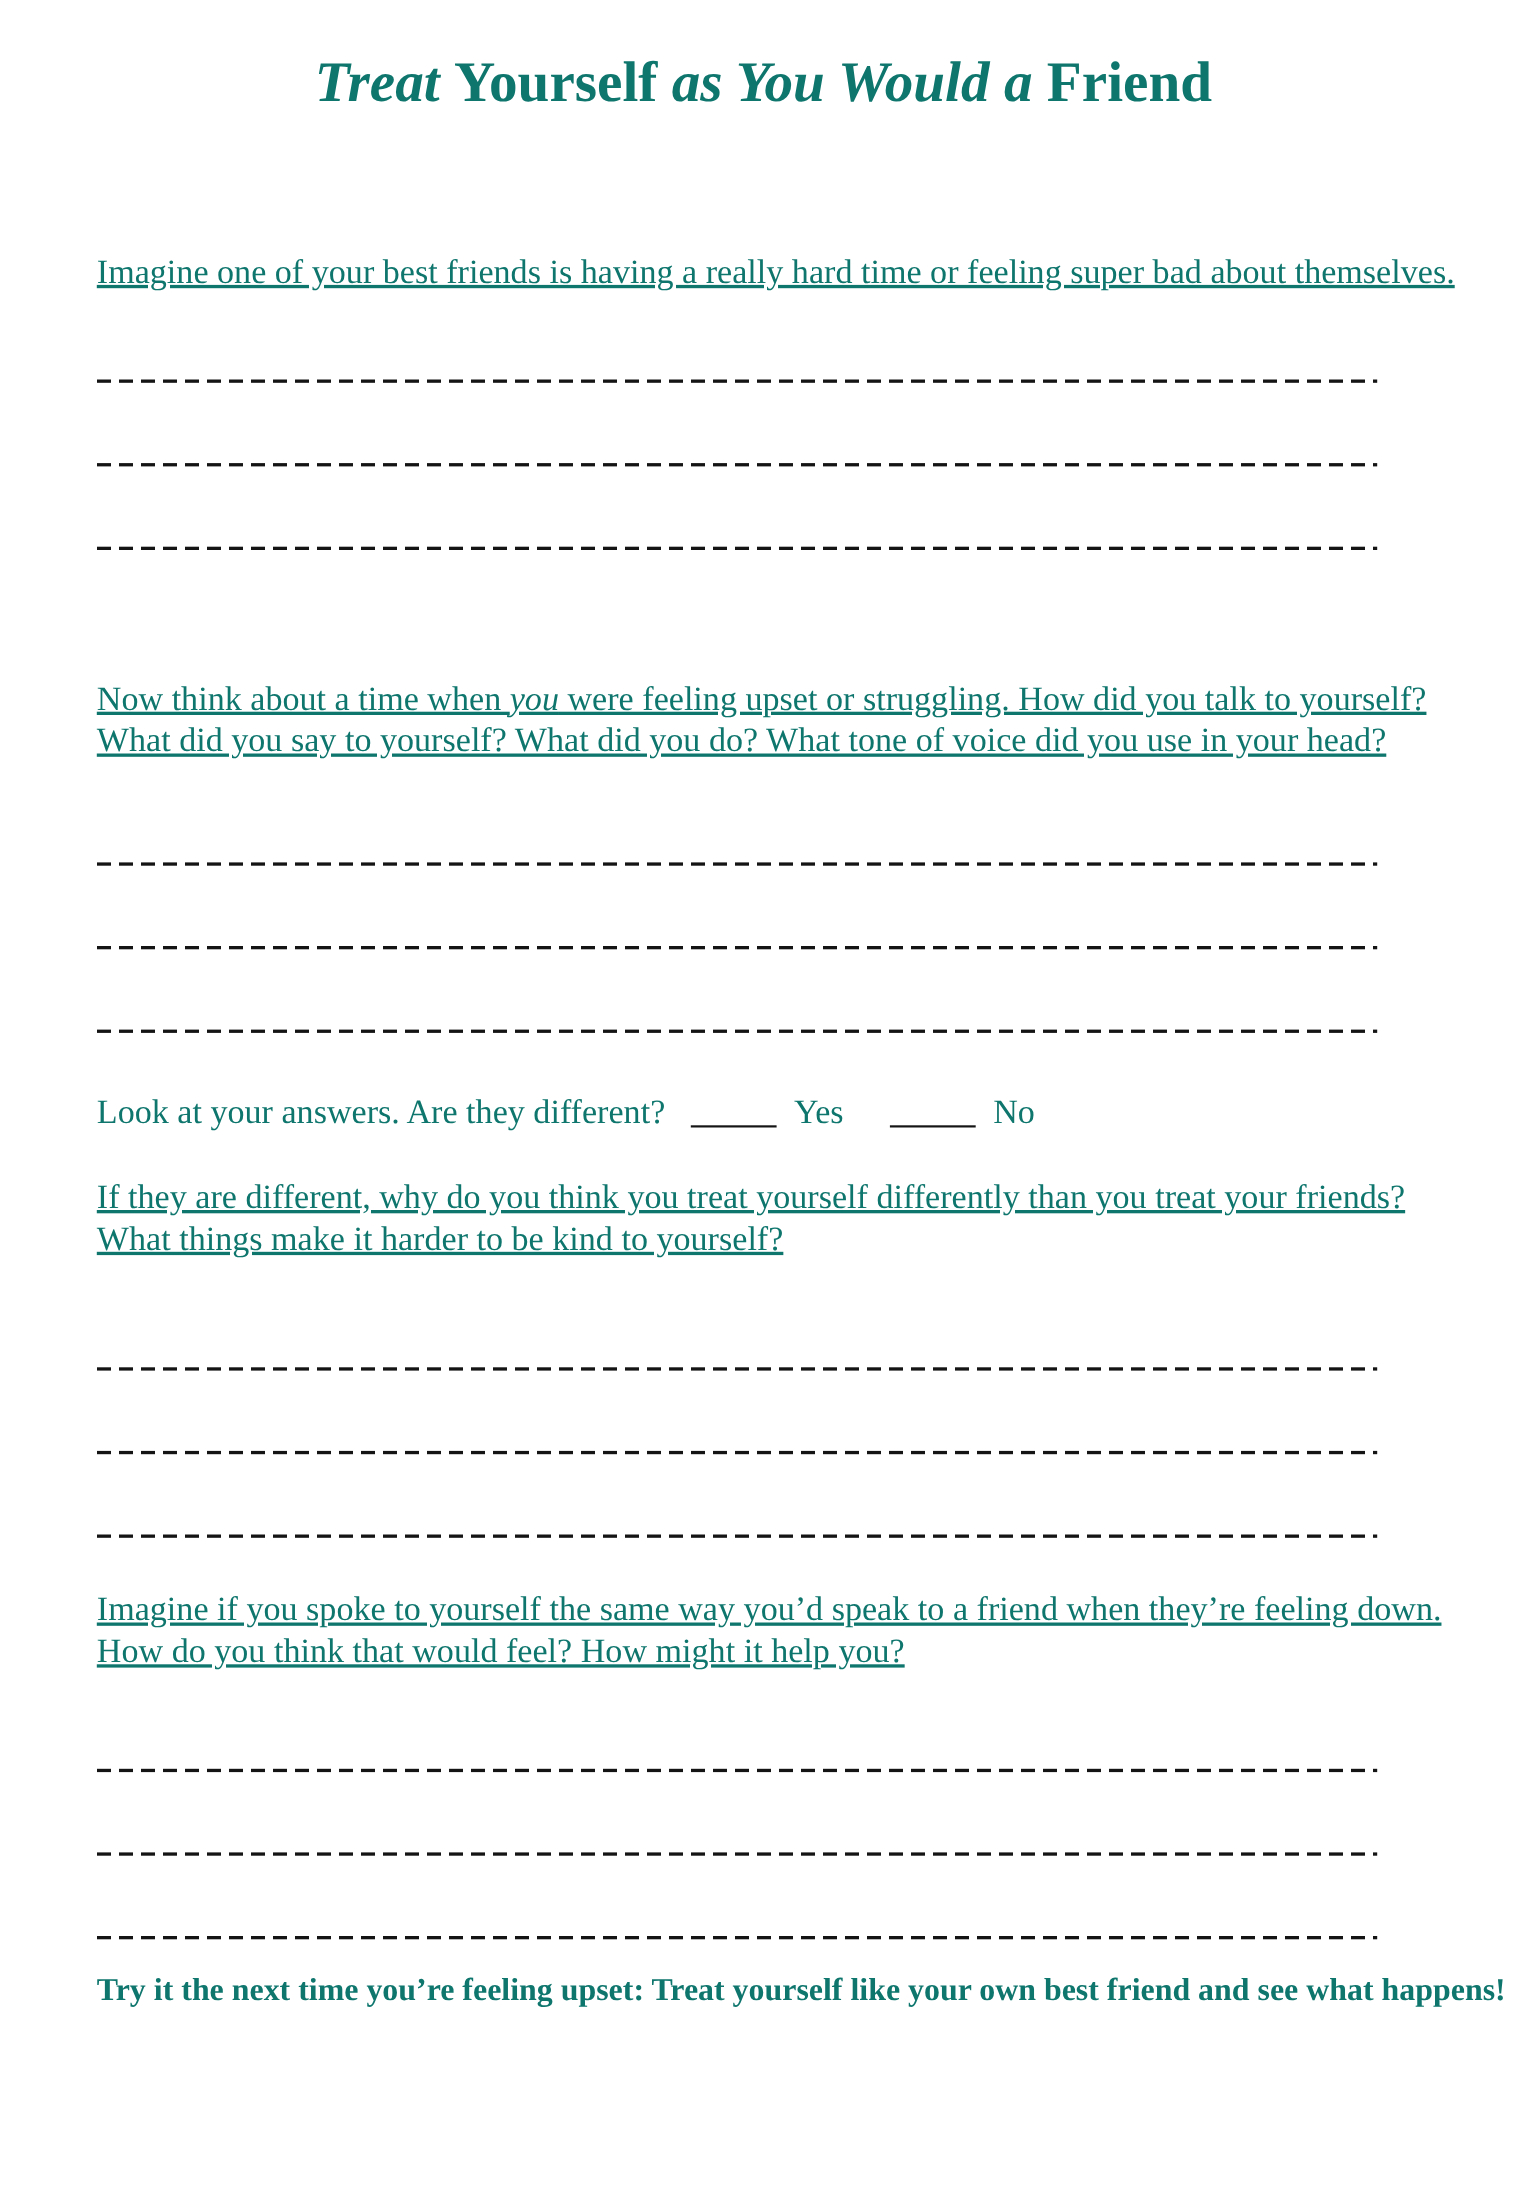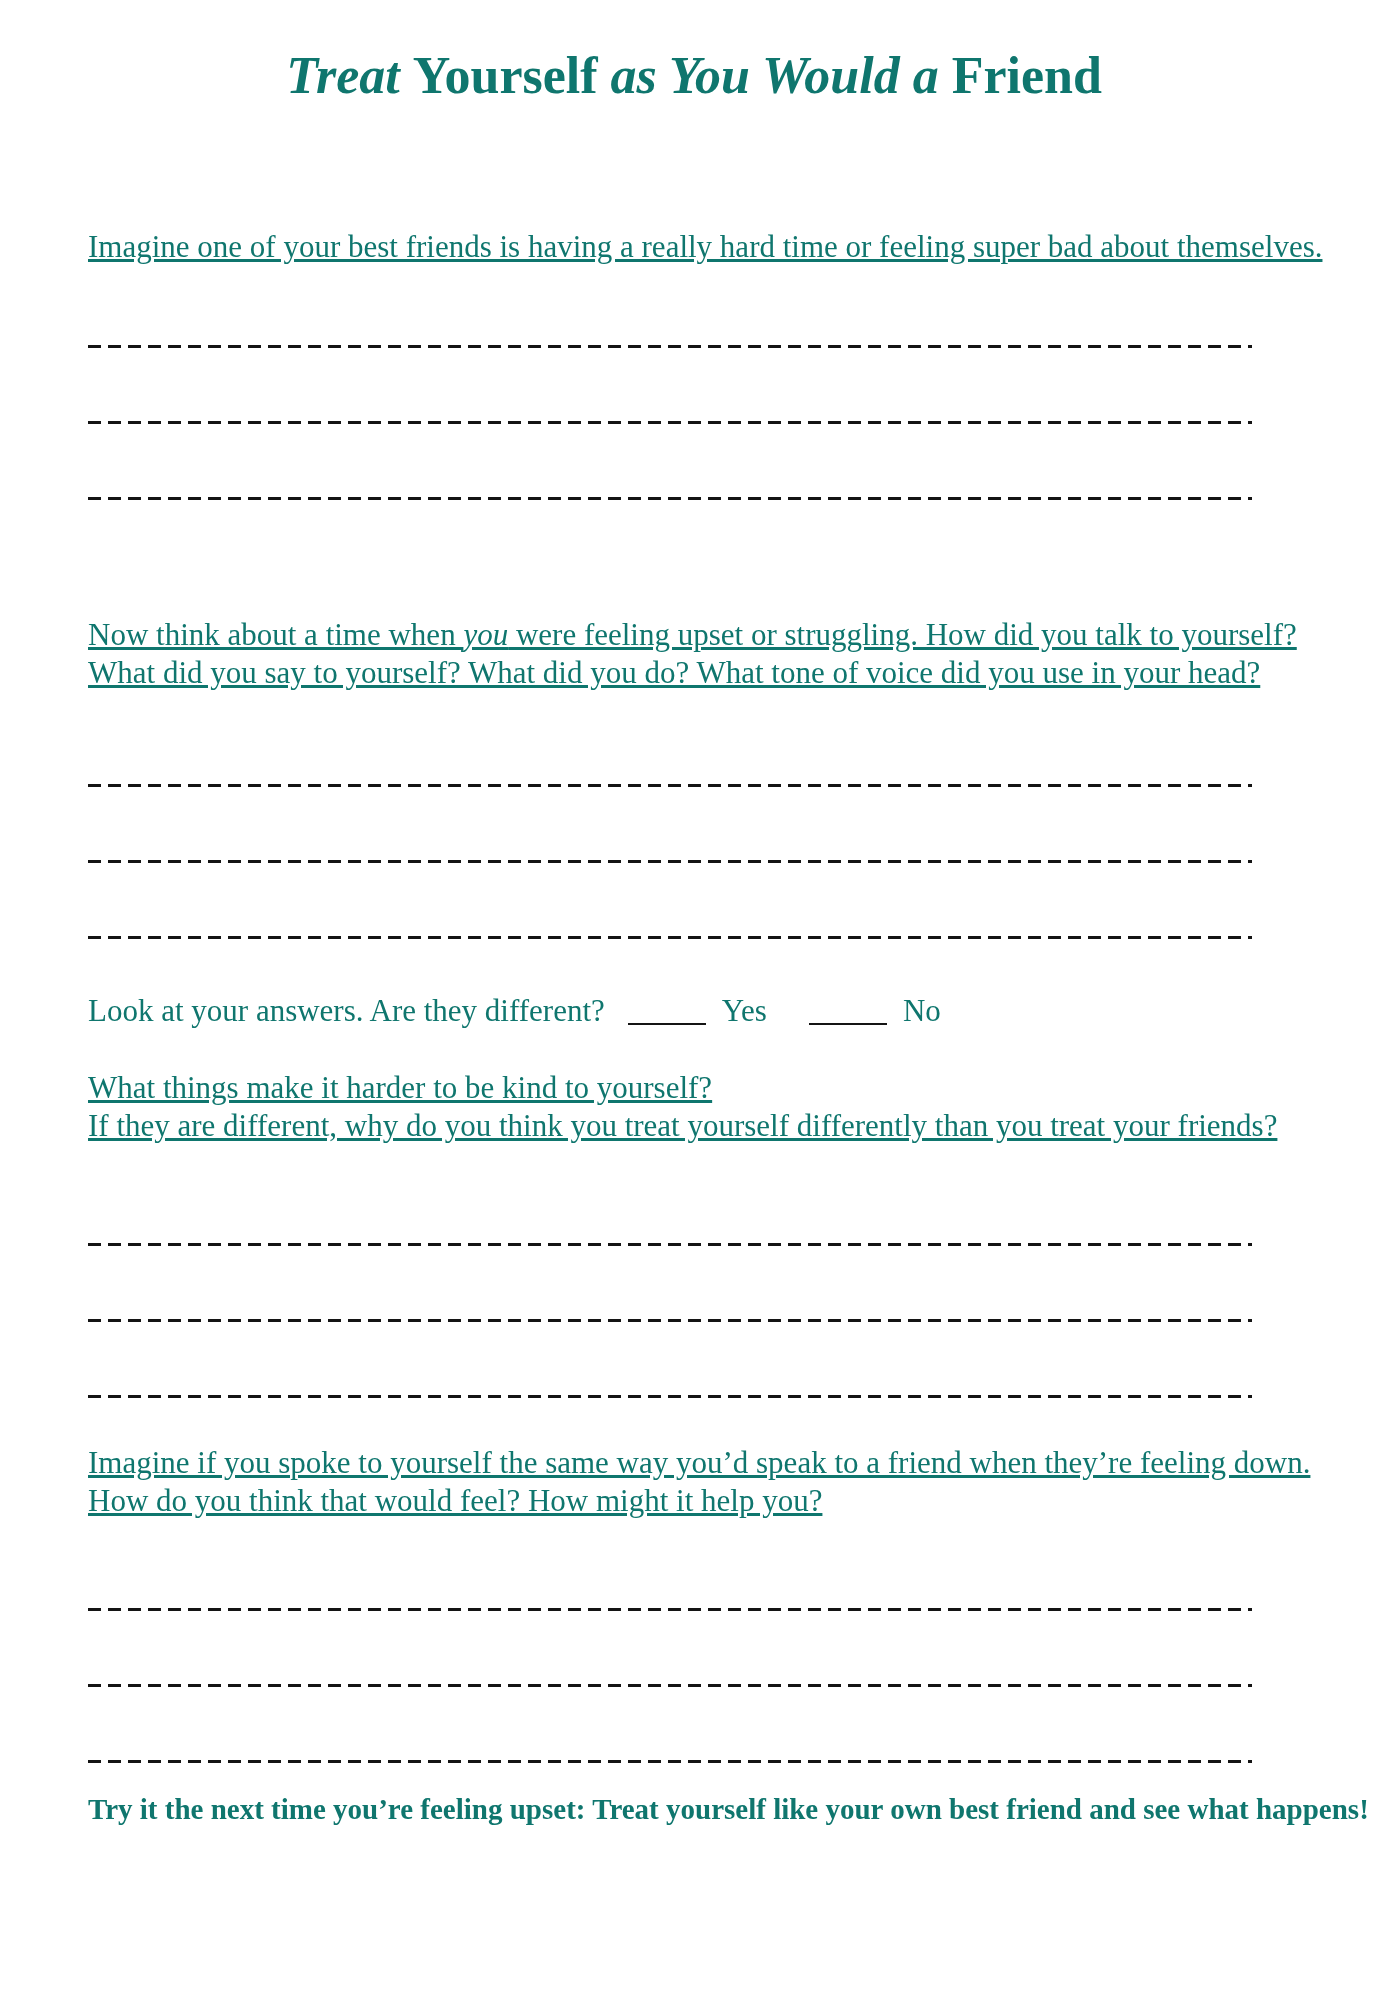--- a/index.html
+++ b/index.html
@@ -111,22 +111,22 @@
       <div class="answer-line"></div>
       <div class="answer-line"></div>
       <div class="answer-line"></div>
     </div>
 
     <div class="yes-no-row">
       <span>Look at your answers. Are they different?</span><span class="blank blank-yes"></span><span class="yn-label">Yes</span><span class="blank blank-no"></span><span class="yn-label">No</span>
     </div>
 
     <div class="prompt prompt-3">
+      <div class="line">If they are different, why do you think you treat yourself differently than you treat your friends?</div>
       <div class="line">What things make it harder to be kind to yourself?</div>
-      <div class="line">If they are different, why do you think you treat yourself differently than you treat your friends?</div>
     </div>
 
     <div class="dash-group dash-group-3">
       <div class="answer-line"></div>
       <div class="answer-line"></div>
       <div class="answer-line"></div>
     </div>
 
     <div class="prompt prompt-4">
       <div class="line">Imagine if you spoke to yourself the same way you’d speak to a friend when they’re feeling down.</div>

